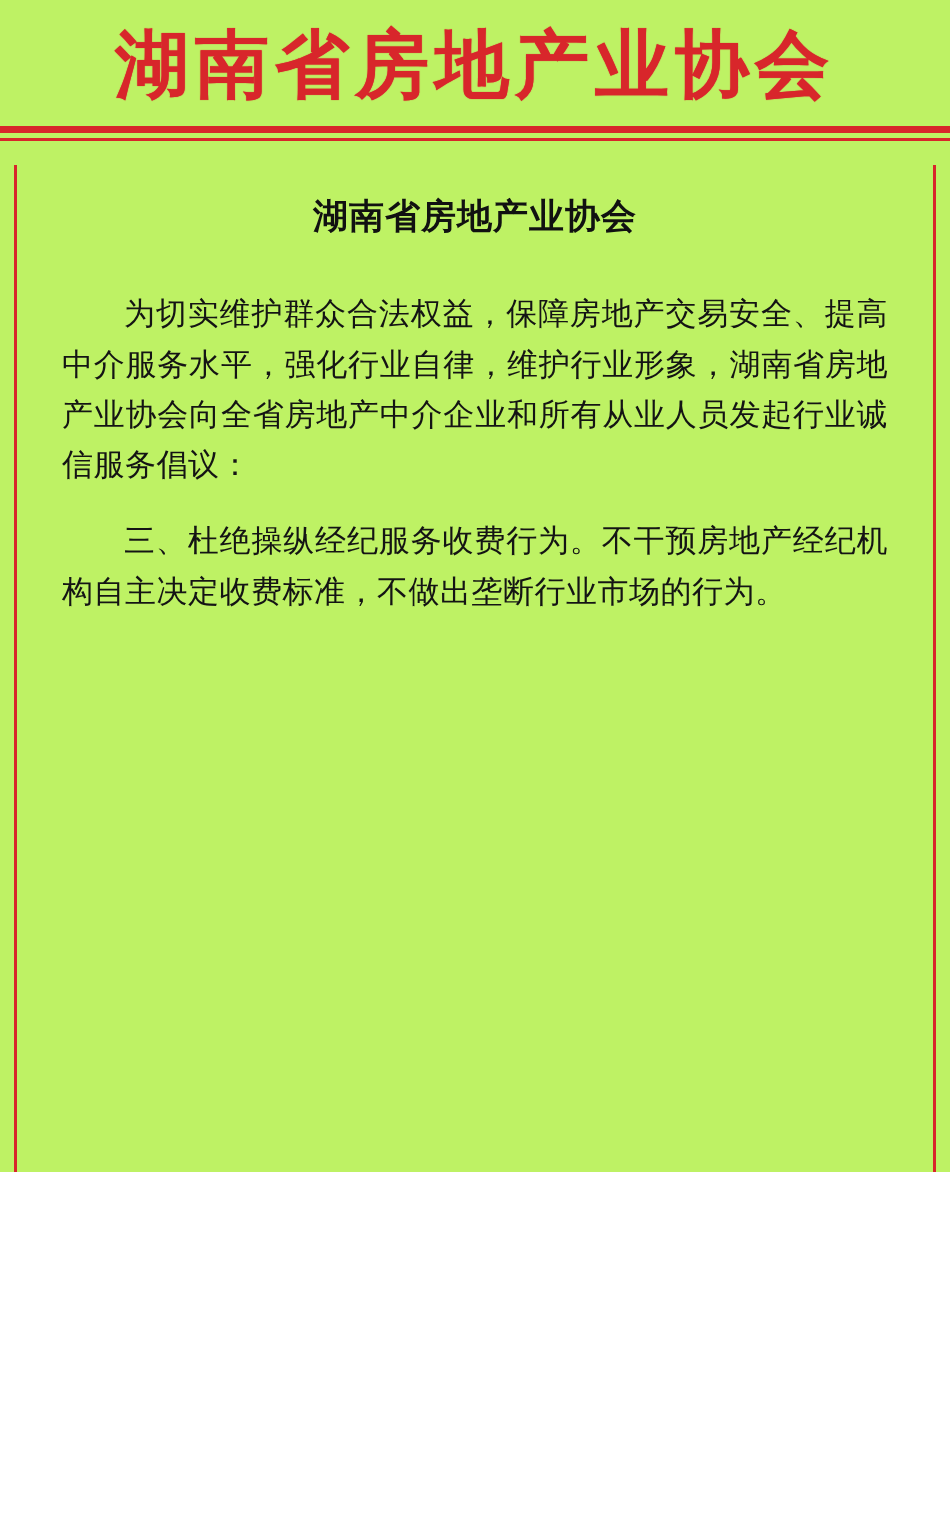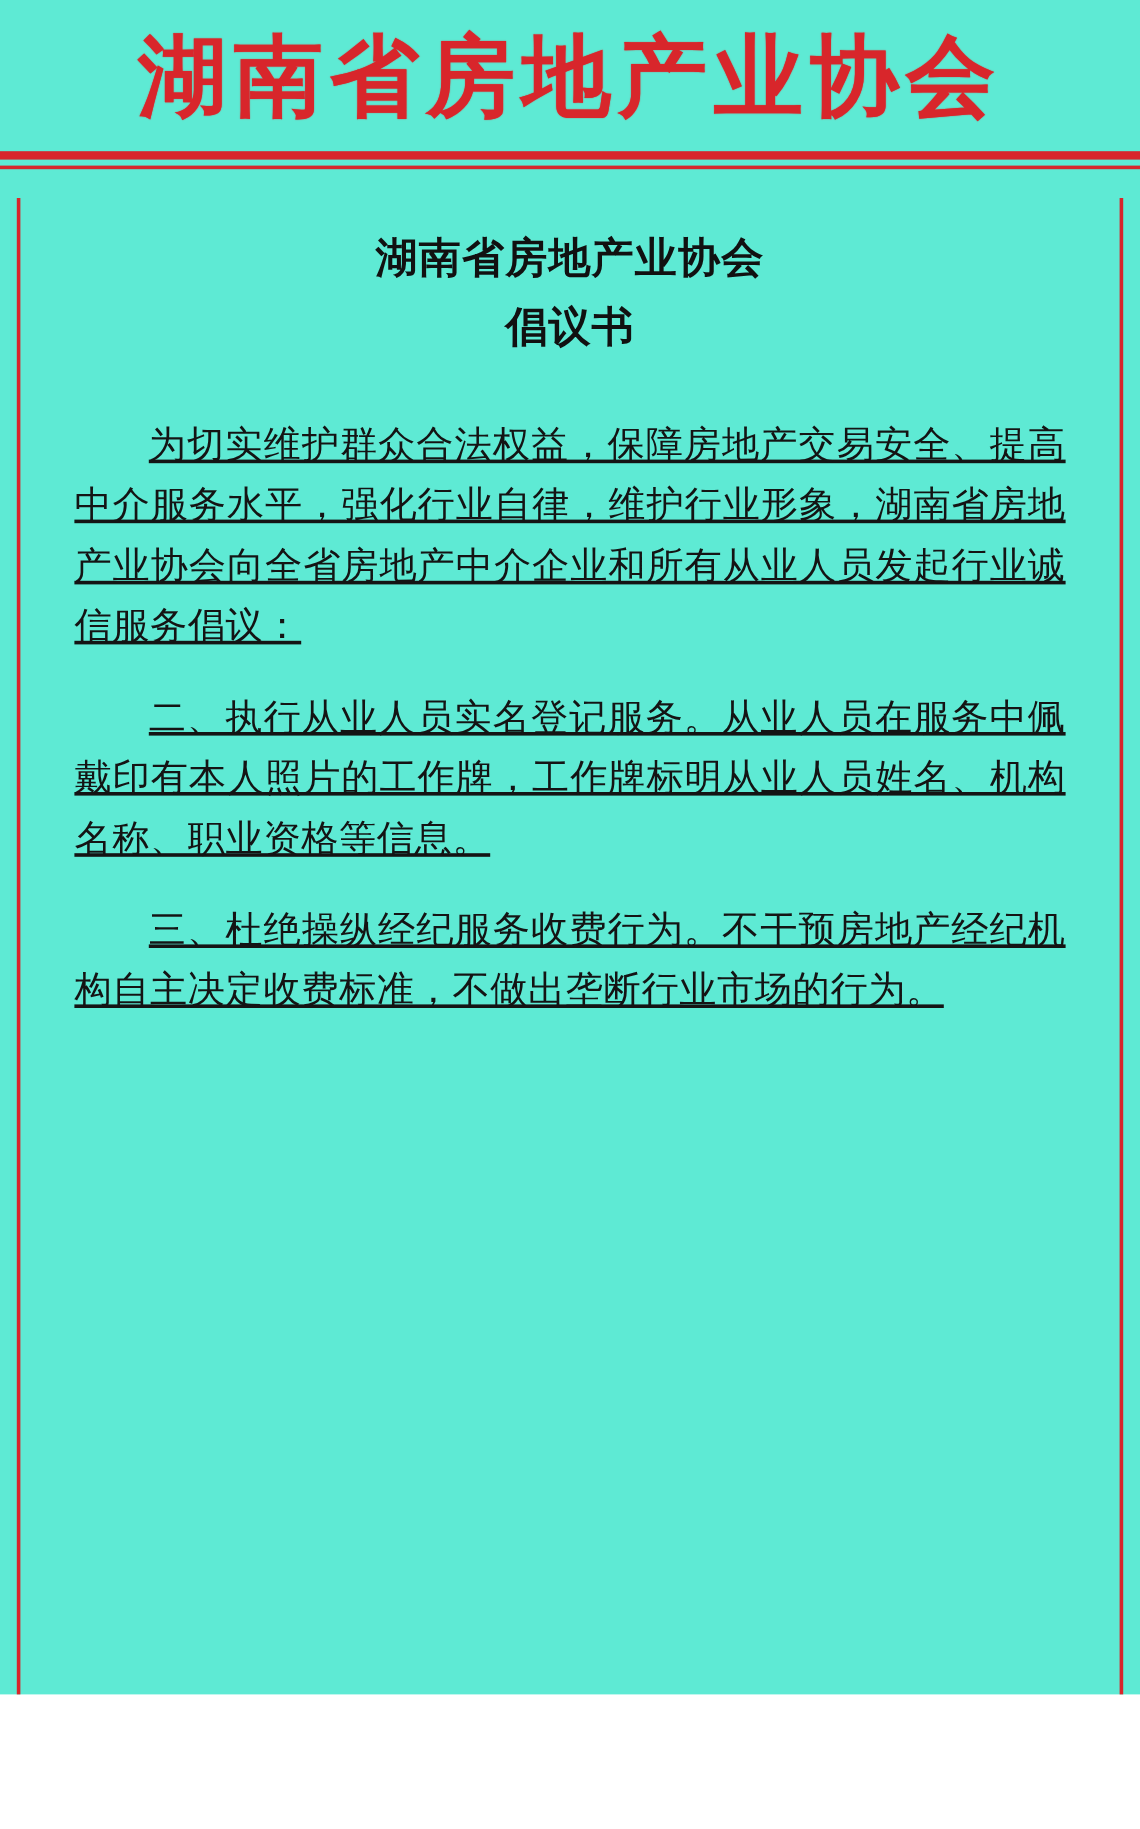--- a/index.html
+++ b/index.html
@@ -12,23 +12,23 @@
     height: 1524px;
     font-family: "DejaVu Serif", "Liberation Serif", serif;
     color: #1a1a1a;
     position: relative;
     overflow: hidden;
   }
 
   .page {
     position: relative;
     width: 950px;
-    height: 1412px;
+    height: 1172px;
     box-sizing: border-box;
-    background: #5eead4;
+    background: #bef264;
   }
 
   
   .letterhead {
     position: relative;
     padding: 26px 0 0 0;
     text-align: center;
   }
   .letterhead-title {
     font-family: "DejaVu Serif", "Liberation Serif", serif;
@@ -82,21 +82,20 @@
 
   .para {
     font-size: 31px;
     line-height: 1.62;
     text-align: justify;
     text-justify: inter-ideograph;
     text-indent: 2em;
     margin: 26px 0 0 0;
     color: #141414;
     letter-spacing: 0.5px;
-    text-decoration: underline;
   }
   .para.first { margin-top: 44px; }
 </style>
 </head>
 <body>
 
 <div class="page">
 
   <div class="letterhead">
     <div class="letterhead-title">湖南省房地产业协会</div>
@@ -104,21 +103,19 @@
     <div class="rule-thin"></div>
   </div>
 
   <div class="side-rule left"></div>
   <div class="side-rule right"></div>
 
   <div class="content">
 
     <div class="doc-title">
       <div>湖南省房地产业协会</div>
-      <div>倡议书</div>
     </div>
 
     <p class="para first">为切实维护群众合法权益，保障房地产交易安全、提高中介服务水平，强化行业自律，维护行业形象，湖南省房地产业协会向全省房地产中介企业和所有从业人员发起行业诚信服务倡议：</p>
-    <p class="para">二、执行从业人员实名登记服务。从业人员在服务中佩戴印有本人照片的工作牌，工作牌标明从业人员姓名、机构名称、职业资格等信息。</p>
     <p class="para">三、杜绝操纵经纪服务收费行为。不干预房地产经纪机构自主决定收费标准，不做出垄断行业市场的行为。</p>
 
   </div>
 </div>
 
 </body></html>

